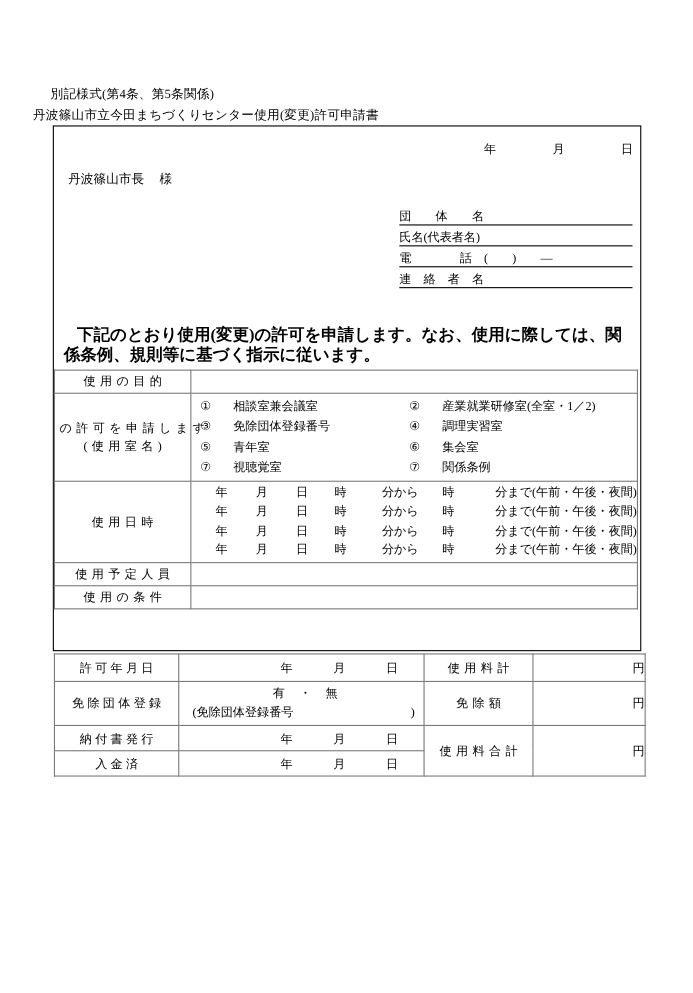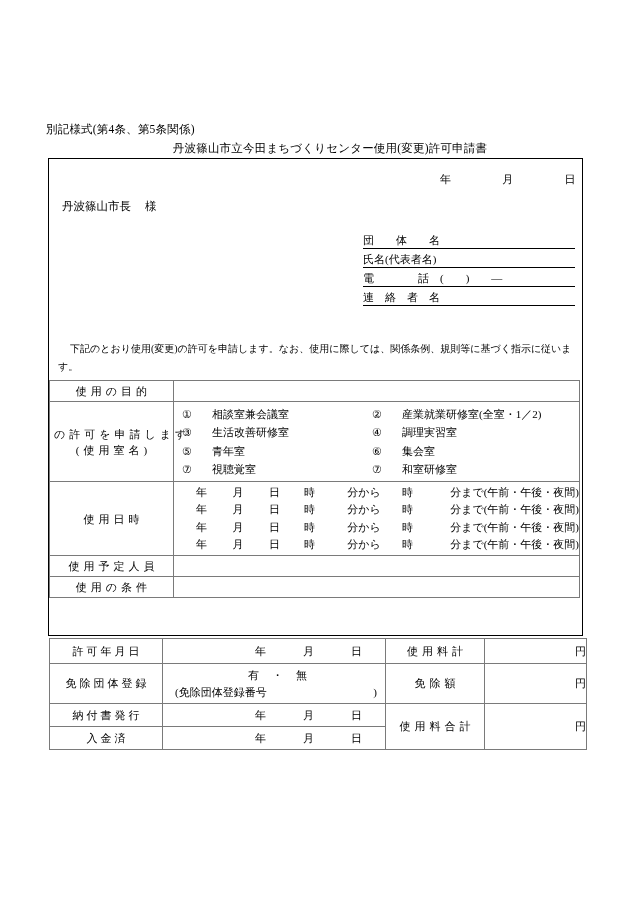--- a/index.html
+++ b/index.html
@@ -11,38 +11,36 @@
     width: 630px;
     height: 903px;
     position: relative;
     font-family: "Liberation Serif", "DejaVu Serif", serif;
     color: #000000;
     font-size: 11px;
   }
   .page {
     position: absolute;
     inset: 0;
-    margin-top: 44px;
   }
 
   
   #form-code {
     position: absolute;
     left: 46px;
     top: 78px;
     font-size: 11.5px;
     letter-spacing: 0.2px;
     white-space: nowrap;
   }
   #doc-title {
     position: absolute;
     left: 0;
     right: 0;
     top: 97px;
-    text-align: center;
     font-size: 11.5px;
     letter-spacing: 0.2px;
     padding-left: 30px;
     white-space: nowrap;
   }
 
   
   #outer-frame {
     position: absolute;
     left: 48px;
@@ -90,23 +88,24 @@
   }
   .app-label {
     display: inline-block;
   }
 
   #statement {
     position: absolute;
     left: 58px;
     top: 296px;
     width: 518px;
-    font-size: 10px;
+    font-size: 15px;
     line-height: 18px;
     text-indent: 12px;
+    font-weight: bold;
   }
 
   
   #main-table {
     position: absolute;
     left: 49px;
     top: 336px;
     width: 531px;
     border-collapse: collapse;
     table-layout: fixed;
@@ -293,21 +292,21 @@
               <span>相談室兼会議室</span>
             </span>
             <span class="fac-col">
               <span class="fac-num">②</span>
               <span>産業就業研修室(全室・1／2)</span>
             </span>
           </div>
           <div class="fac-line">
             <span class="fac-col">
               <span class="fac-num">③</span>
-              <span>生活改善研修室</span>
+              <span>免除団体登録番号</span>
             </span>
             <span class="fac-col">
               <span class="fac-num">④</span>
               <span>調理実習室</span>
             </span>
           </div>
           <div class="fac-line">
             <span class="fac-col">
               <span class="fac-num">⑤</span>
               <span>青年室</span>
@@ -317,21 +316,21 @@
               <span>集会室</span>
             </span>
           </div>
           <div class="fac-line">
             <span class="fac-col">
               <span class="fac-num">⑦</span>
               <span>視聴覚室</span>
             </span>
             <span class="fac-col">
               <span class="fac-num">⑦</span>
-              <span>和室研修室</span>
+              <span>関係条例</span>
             </span>
           </div>
         </div>
       </td>
     </tr>
     <tr class="row-dt">
       <td class="lbl"><span class="spread">使用日時</span></td>
       <td>
         <div class="dt-inner">
           <div class="dt-line">

